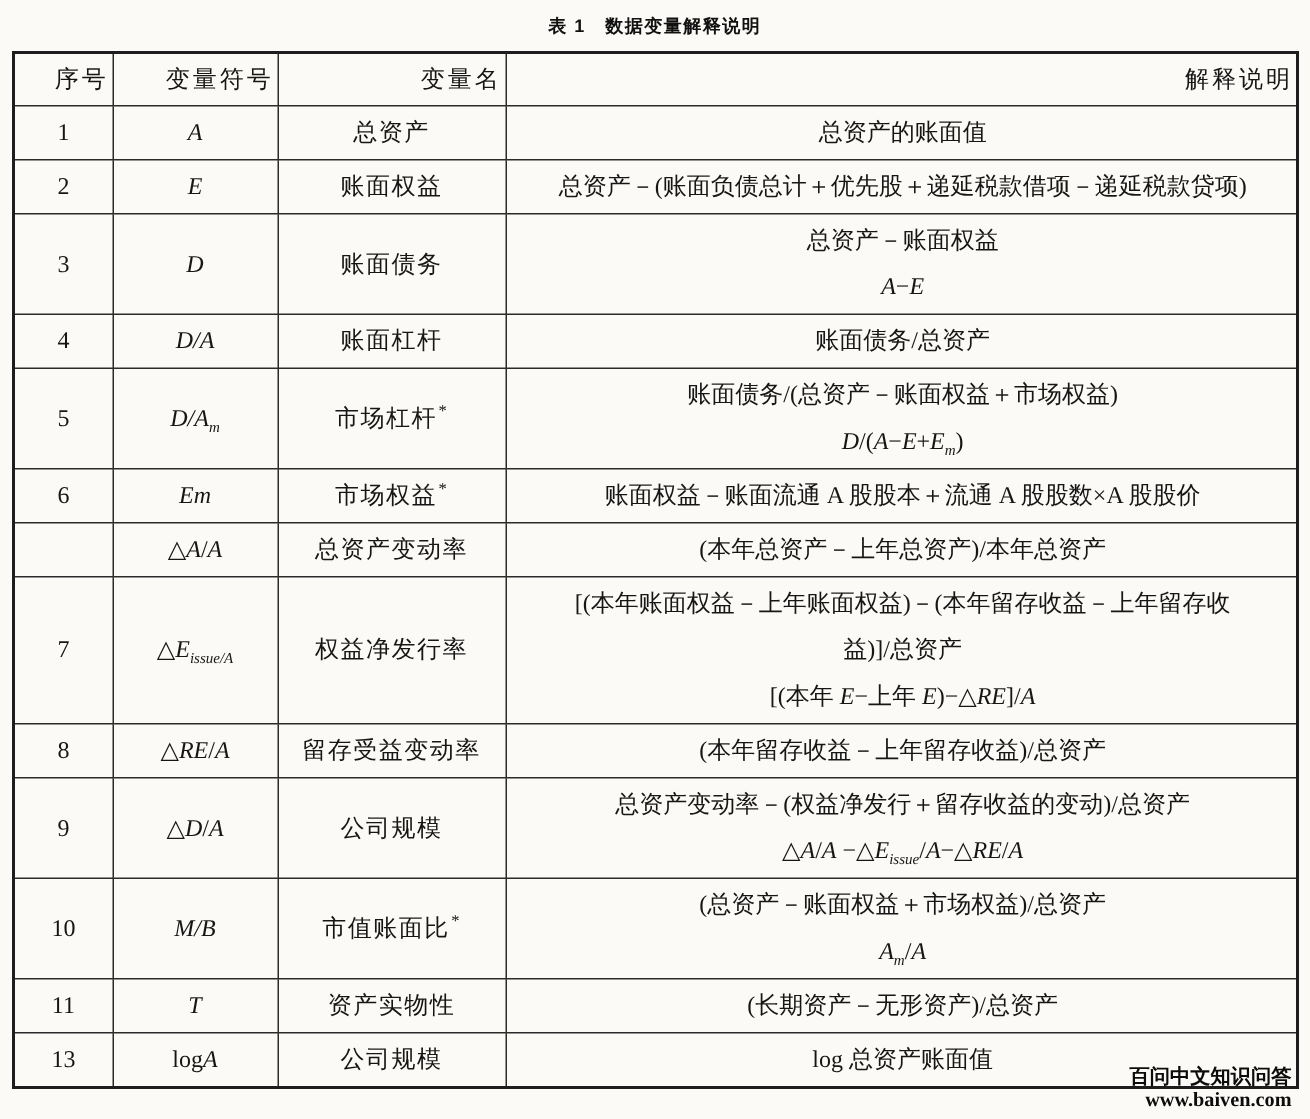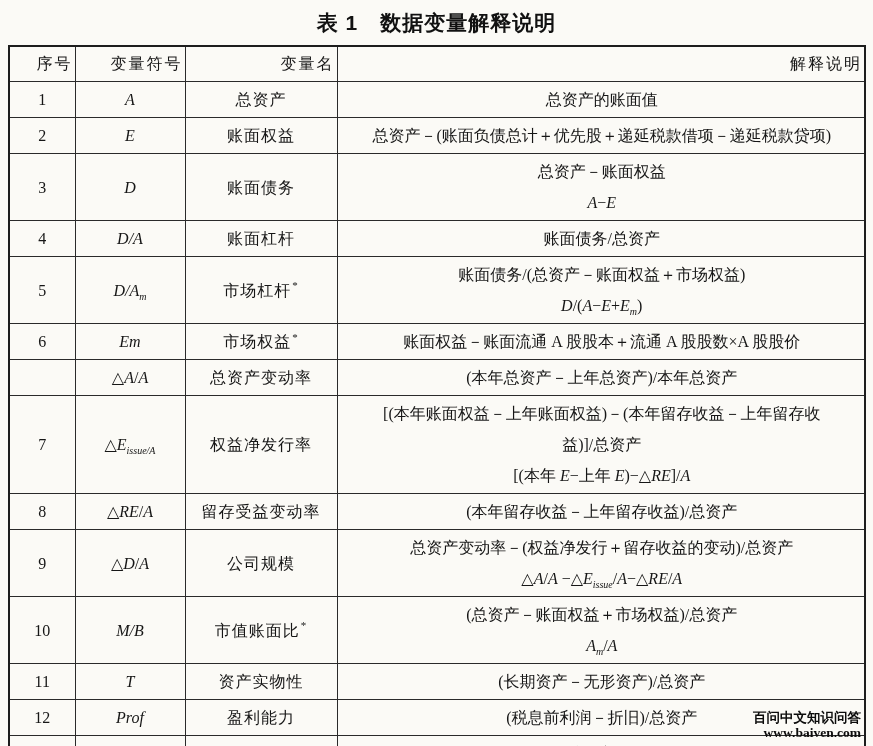--- a/index.html
+++ b/index.html
@@ -11,21 +11,21 @@
     overflow: hidden;
     font-family: "Liberation Serif", "DejaVu Serif", serif;
     color: #161616;
   }
   .page { position: relative; width: 873px; height: 746px; }
   .title {
     padding: 9px 0 8px 0;
     text-align: center;
     font-family: "Liberation Sans", "DejaVu Sans", sans-serif;
     font-weight: bold;
-    font-size: 21px;
+    font-size: 12px;
     letter-spacing: 1px;
     color: #111;
   }
   table.vars {
     border-collapse: collapse;
     table-layout: fixed;
     margin-left: 8px;
     width: 858px;
     border: 2px solid #1d1d1d;
   }
@@ -183,28 +183,20 @@
         </tr>
         <tr>
           <td class="c-num">11</td>
           <td class="c-sym"><span class="math">T</span></td>
           <td class="c-name">资产实物性</td>
           <td class="c-expl">
             <div class="expl-line"><span>(长期资产－无形资产)/总资产</span></div>
           </td>
         </tr>
         <tr>
-          <td class="c-num">12</td>
-          <td class="c-sym"><span class="math">Prof</span></td>
-          <td class="c-name">盈利能力</td>
-          <td class="c-expl">
-            <div class="expl-line"><span>(税息前利润－折旧)/总资产</span></div>
-          </td>
-        </tr>
-        <tr>
           <td class="c-num">13</td>
           <td class="c-sym"><span>log</span><span class="math">A</span></td>
           <td class="c-name">公司规模</td>
           <td class="c-expl">
             <div class="expl-line"><span>log 总资产账面值</span></div>
           </td>
         </tr>
       </tbody>
   </table>
 

